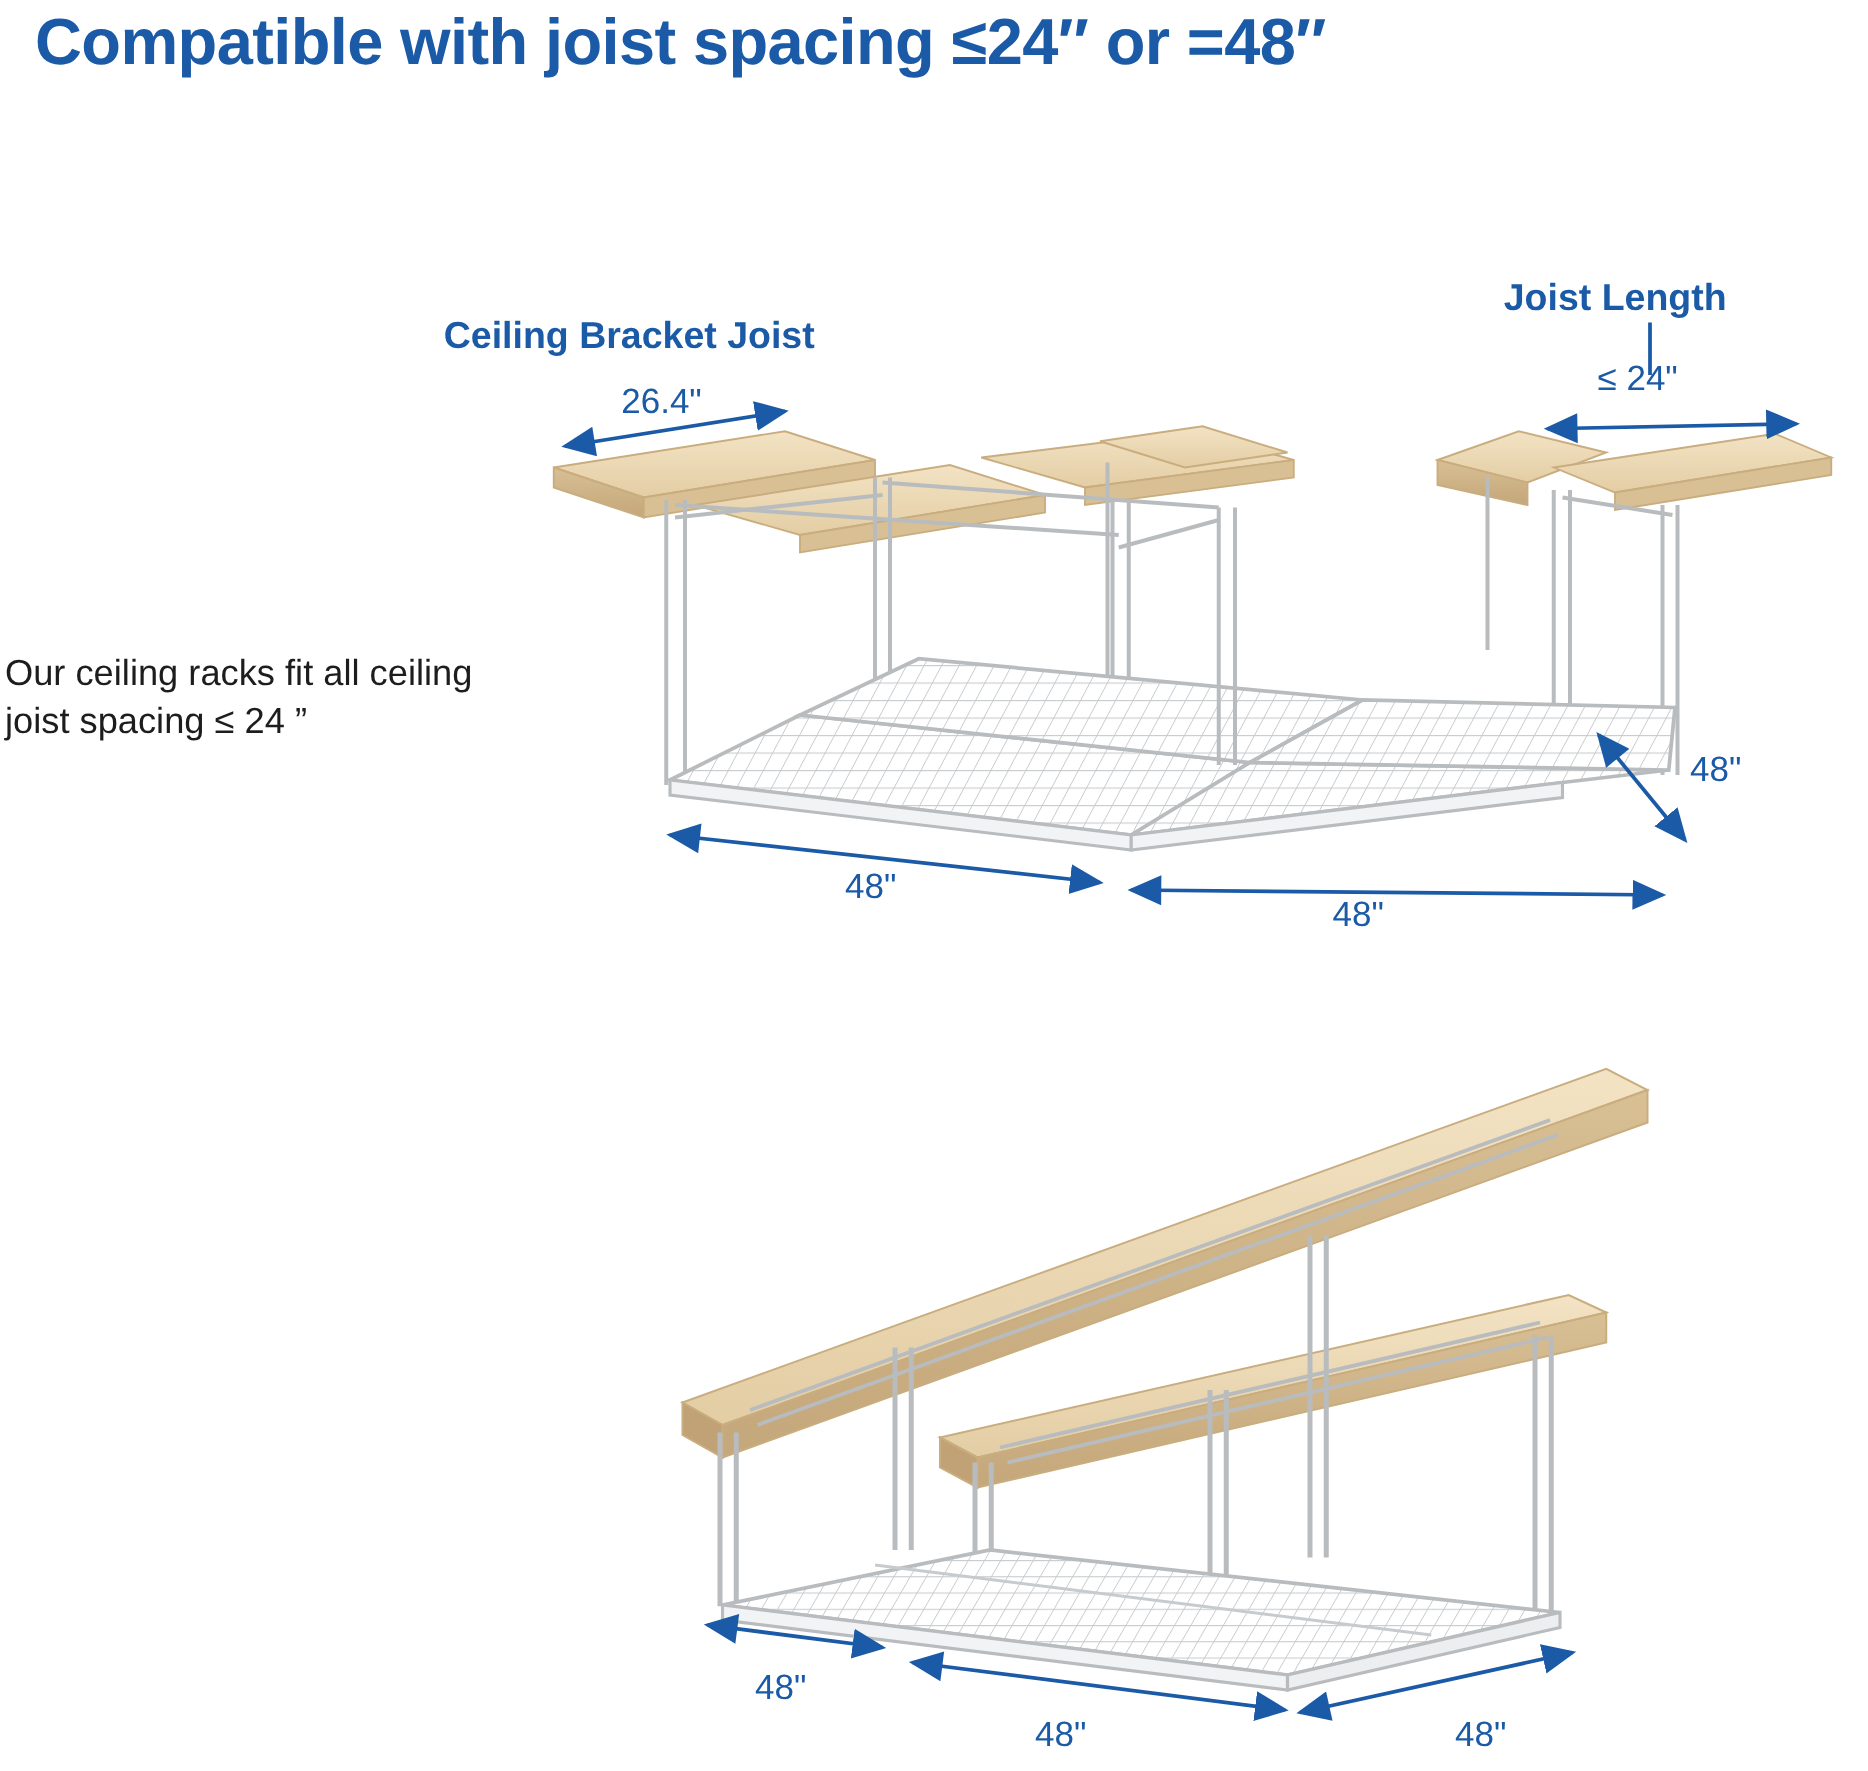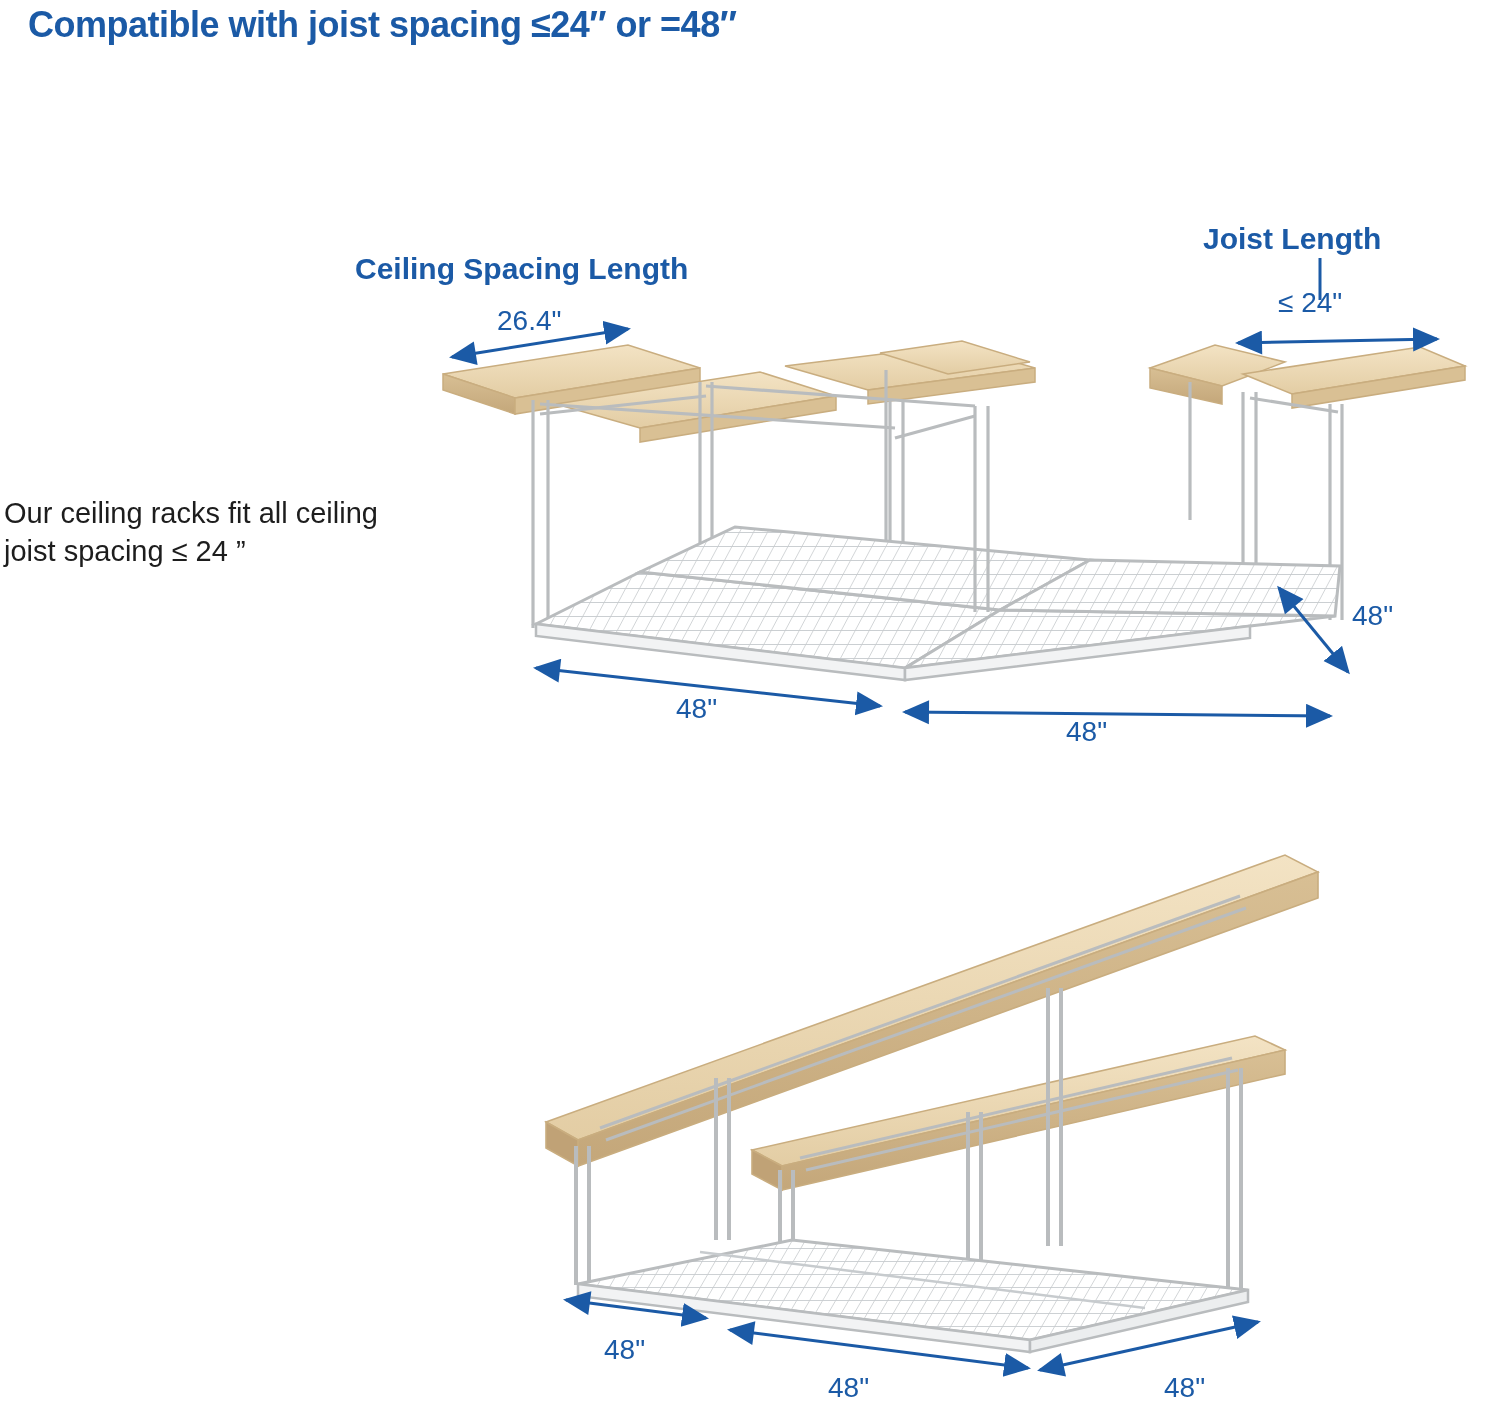--- a/index.html
+++ b/index.html
@@ -18,21 +18,21 @@
   .page {
     position: absolute;
     inset: 0;
   }
   
   .headline {
     position: absolute;
     left: 28px;
     top: 4px;
     width: 1440px;
-    font-size: 36px;
+    font-size: 52px;
     font-weight: bold;
     color: #1b5aa6;
     letter-spacing: -0.5px;
     white-space: nowrap;
   }
   
   .lbl {
     position: absolute;
     color: #1b5aa6;
     white-space: pre;
@@ -228,35 +228,35 @@
       </g>
     </g>
 
     <g>
       <line class="arrow-line" x1="566" y1="1300" x2="706" y2="1318" marker-start="url(#arrTail)" marker-end="url(#arrHead)"></line>
       <line class="arrow-line" x1="730" y1="1330" x2="1028" y2="1368" marker-start="url(#arrTail)" marker-end="url(#arrHead)"></line>
       <line class="arrow-line" x1="1040" y1="1370" x2="1258" y2="1322" marker-start="url(#arrTail)" marker-end="url(#arrHead)"></line>
     </g>
   </svg>
 
-  <div class="lbl lbl-title" style="left:355px; top:252px;">Ceiling Spacing Length</div>
+  <div class="lbl lbl-title" style="left:355px; top:252px;">Ceiling Bracket Joist</div>
 
   <div class="lbl lbl-dim" style="left:497px; top:305px;">26.4"</div>
 
   <div class="lbl lbl-title" style="left:1203px; top:222px;">Joist Length</div>
 
   <div class="lbl lbl-dim" style="left:1278px; top:287px;">≤ 24"</div>
 
   <div class="lbl lbl-dim" style="left:1352px; top:600px;">48"</div>
 
   <div class="lbl lbl-dim" style="left:676px; top:693px;">48"</div>
 
   <div class="lbl lbl-dim" style="left:1066px; top:716px;">48"</div>
 
-  <div class="note" style="left:4px; top:494px; width:520px;">Our ceiling racks fit all ceiling
+  <div class="note" style="left:4px; top:520px; width:520px;">Our ceiling racks fit all ceiling
 joist spacing ≤ 24 ”</div>
 
 
   <div class="lbl lbl-dim" style="left:604px; top:1334px;">48"</div>
 
   <div class="lbl lbl-dim" style="left:828px; top:1372px;">48"</div>
 
   <div class="lbl lbl-dim" style="left:1164px; top:1372px;">48"</div>
 
 </div>

